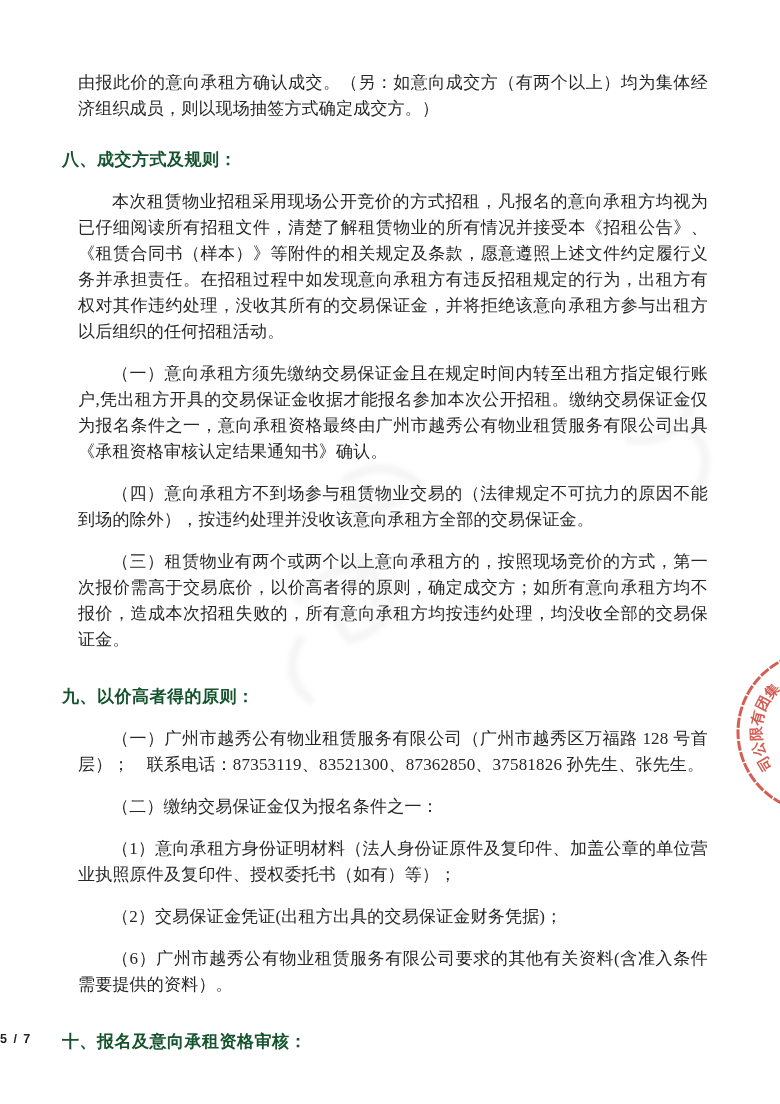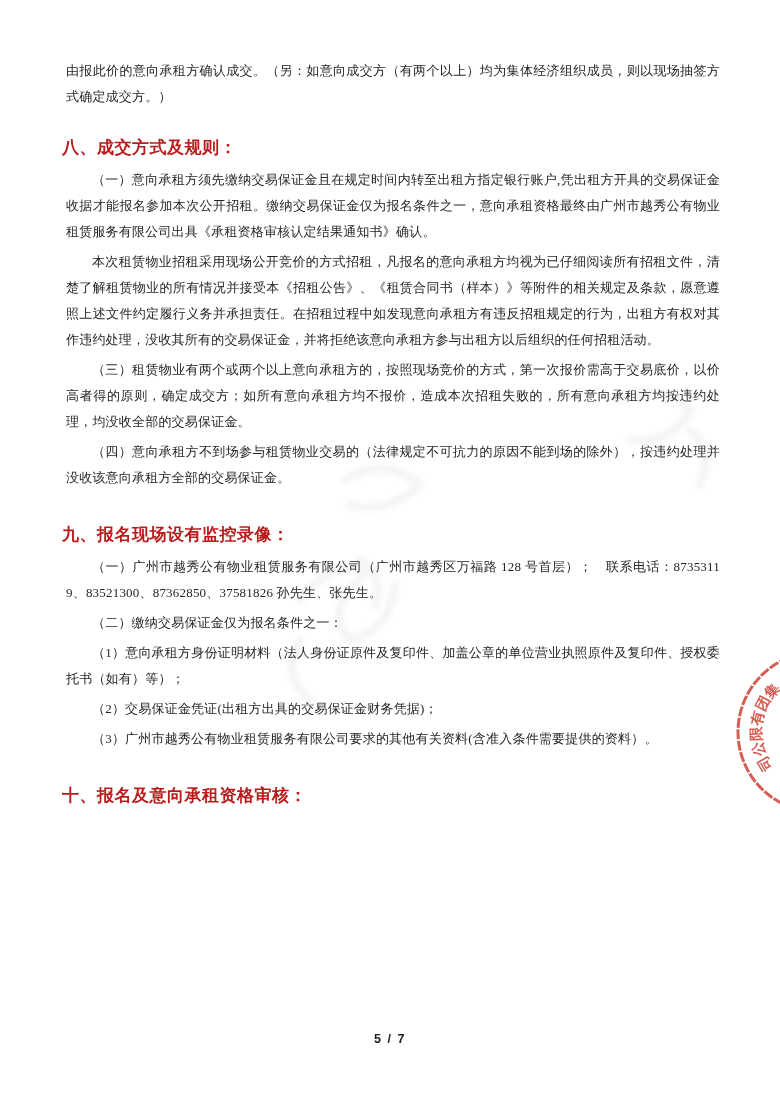--- a/index.html
+++ b/index.html
@@ -10,43 +10,43 @@
     background:#ffffff;
     overflow:hidden;
     font-family:"Liberation Serif","DejaVu Serif",serif;
     color:#262626;
   }
   .content {
     position:absolute;
     left:62px; right:56px; top:54px;
   }
   p.para {
-    margin:4px;
-    font-size:13px;
+    margin:16px;
+    font-size:17px;
     line-height:26px;
     letter-spacing:0.2px;
     text-align:justify;
     text-justify:inter-ideograph;
     word-break:break-all;
   }
   p.indent { text-indent:2em; }
   h2.sec {
     font-family:"Liberation Sans","DejaVu Sans",sans-serif;
     font-size:17px;
     line-height:27px;
     font-weight:bold;
-    color:#b91c1c;
+    color:#14532d;
     margin:24px 0 6px 0;
     letter-spacing:0.5px;
   }
   h2.sec.more-gap { margin-top:30px; }
   .page-number {
     position:absolute;
     left:0; right:0; bottom:58px;
-    text-align:center;
+    text-align:left;
     font-family:"Liberation Sans","DejaVu Sans",sans-serif;
     font-size:12.5px;
     font-weight:bold;
     letter-spacing:1.5px;
     color:#222;
   }
   
   .seal {
     position:absolute;
     left:715px; top:634px;
@@ -79,33 +79,33 @@
         </filter>
     </defs>
   </svg>
 
   <div class="content">
 
     <p class="para">由报此价的意向承租方确认成交。（另：如意向成交方（有两个以上）均为集体经济组织成员，则以现场抽签方式确定成交方。）</p>
 
     <section>
       <h2 class="sec">八、成交方式及规则：</h2>
+      <p class="para indent">本次租赁物业招租采用现场公开竞价的方式招租，凡报名的意向承租方均视为已仔细阅读所有招租文件，清楚了解租赁物业的所有情况并接受本《招租公告》、《租赁合同书（样本）》等附件的相关规定及条款，愿意遵照上述文件约定履行义务并承担责任。在招租过程中如发现意向承租方有违反招租规定的行为，出租方有权对其作违约处理，没收其所有的交易保证金，并将拒绝该意向承租方参与出租方以后组织的任何招租活动。</p>
       <p class="para indent">（一）意向承租方须先缴纳交易保证金且在规定时间内转至出租方指定银行账户,凭出租方开具的交易保证金收据才能报名参加本次公开招租。缴纳交易保证金仅为报名条件之一，意向承租资格最终由广州市越秀公有物业租赁服务有限公司出具《承租资格审核认定结果通知书》确认。</p>
-      <p class="para indent">本次租赁物业招租采用现场公开竞价的方式招租，凡报名的意向承租方均视为已仔细阅读所有招租文件，清楚了解租赁物业的所有情况并接受本《招租公告》、《租赁合同书（样本）》等附件的相关规定及条款，愿意遵照上述文件约定履行义务并承担责任。在招租过程中如发现意向承租方有违反招租规定的行为，出租方有权对其作违约处理，没收其所有的交易保证金，并将拒绝该意向承租方参与出租方以后组织的任何招租活动。</p>
+      <p class="para indent">（四）意向承租方不到场参与租赁物业交易的（法律规定不可抗力的原因不能到场的除外），按违约处理并没收该意向承租方全部的交易保证金。</p>
       <p class="para indent">（三）租赁物业有两个或两个以上意向承租方的，按照现场竞价的方式，第一次报价需高于交易底价，以价高者得的原则，确定成交方；如所有意向承租方均不报价，造成本次招租失败的，所有意向承租方均按违约处理，均没收全部的交易保证金。</p>
-      <p class="para indent">（四）意向承租方不到场参与租赁物业交易的（法律规定不可抗力的原因不能到场的除外），按违约处理并没收该意向承租方全部的交易保证金。</p>
     </section>
 
     <section>
-      <h2 class="sec more-gap">九、报名现场设有监控录像：</h2>
+      <h2 class="sec more-gap">九、以价高者得的原则：</h2>
       <p class="para indent">（一）广州市越秀公有物业租赁服务有限公司（广州市越秀区万福路 128 号首层）；　联系电话：87353119、83521300、87362850、37581826 孙先生、张先生。</p>
       <p class="para indent">（二）缴纳交易保证金仅为报名条件之一：</p>
       <p class="para indent">（1）意向承租方身份证明材料（法人身份证原件及复印件、加盖公章的单位营业执照原件及复印件、授权委托书（如有）等）；</p>
       <p class="para indent">（2）交易保证金凭证(出租方出具的交易保证金财务凭据)；</p>
-      <p class="para indent">（3）广州市越秀公有物业租赁服务有限公司要求的其他有关资料(含准入条件需要提供的资料）。</p>
+      <p class="para indent">（6）广州市越秀公有物业租赁服务有限公司要求的其他有关资料(含准入条件需要提供的资料）。</p>
     </section>
 
     <section>
       <h2 class="sec more-gap">十、报名及意向承租资格审核：</h2>
     </section>
 
   </div>
 
   <svg class="seal" width="130" height="200" viewBox="0 0 130 200" aria-hidden="true">
     <defs>

